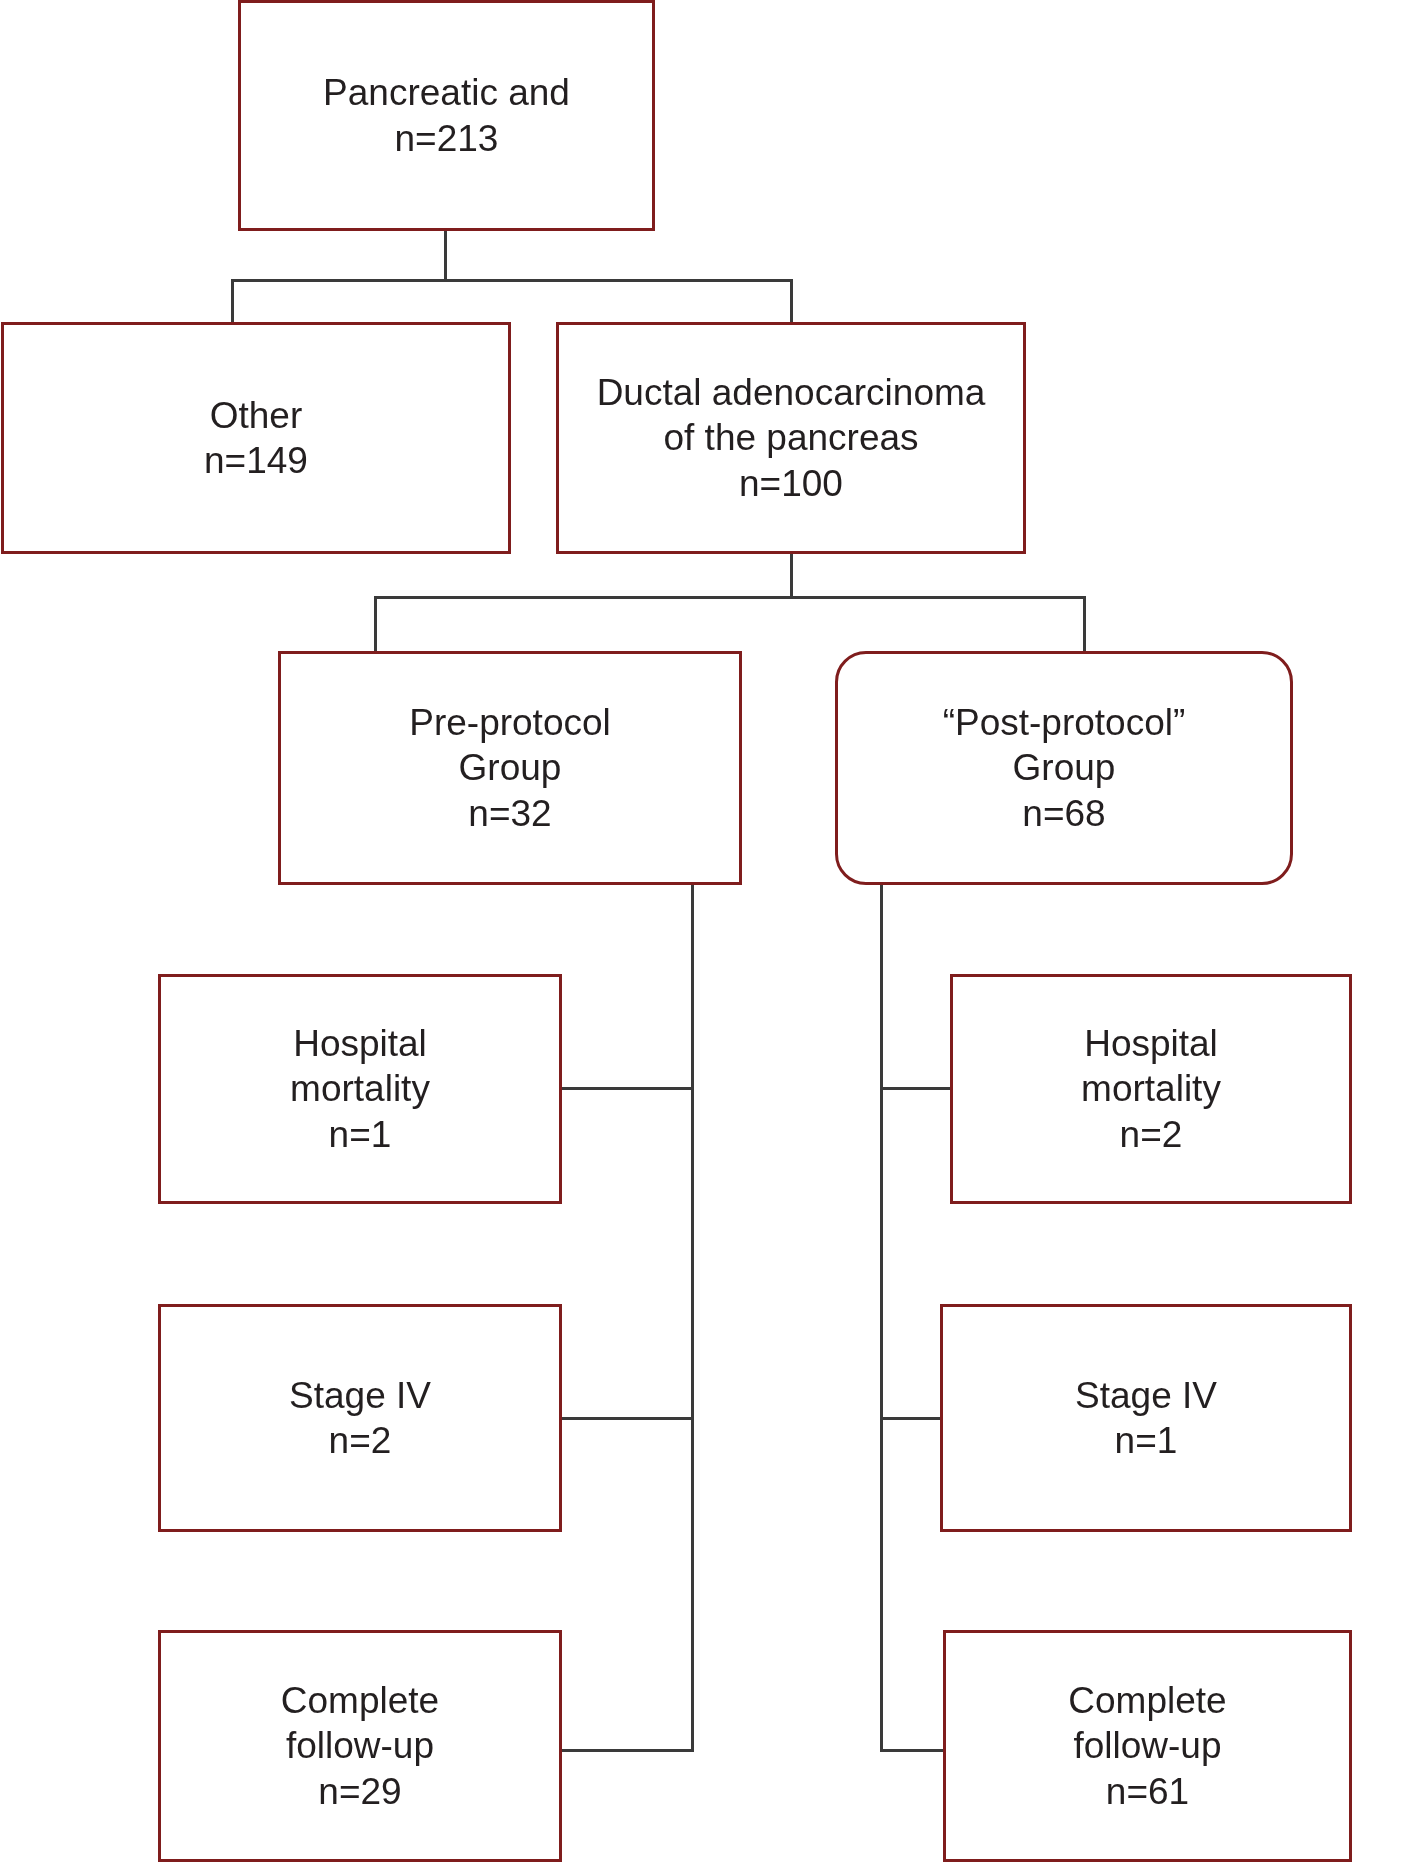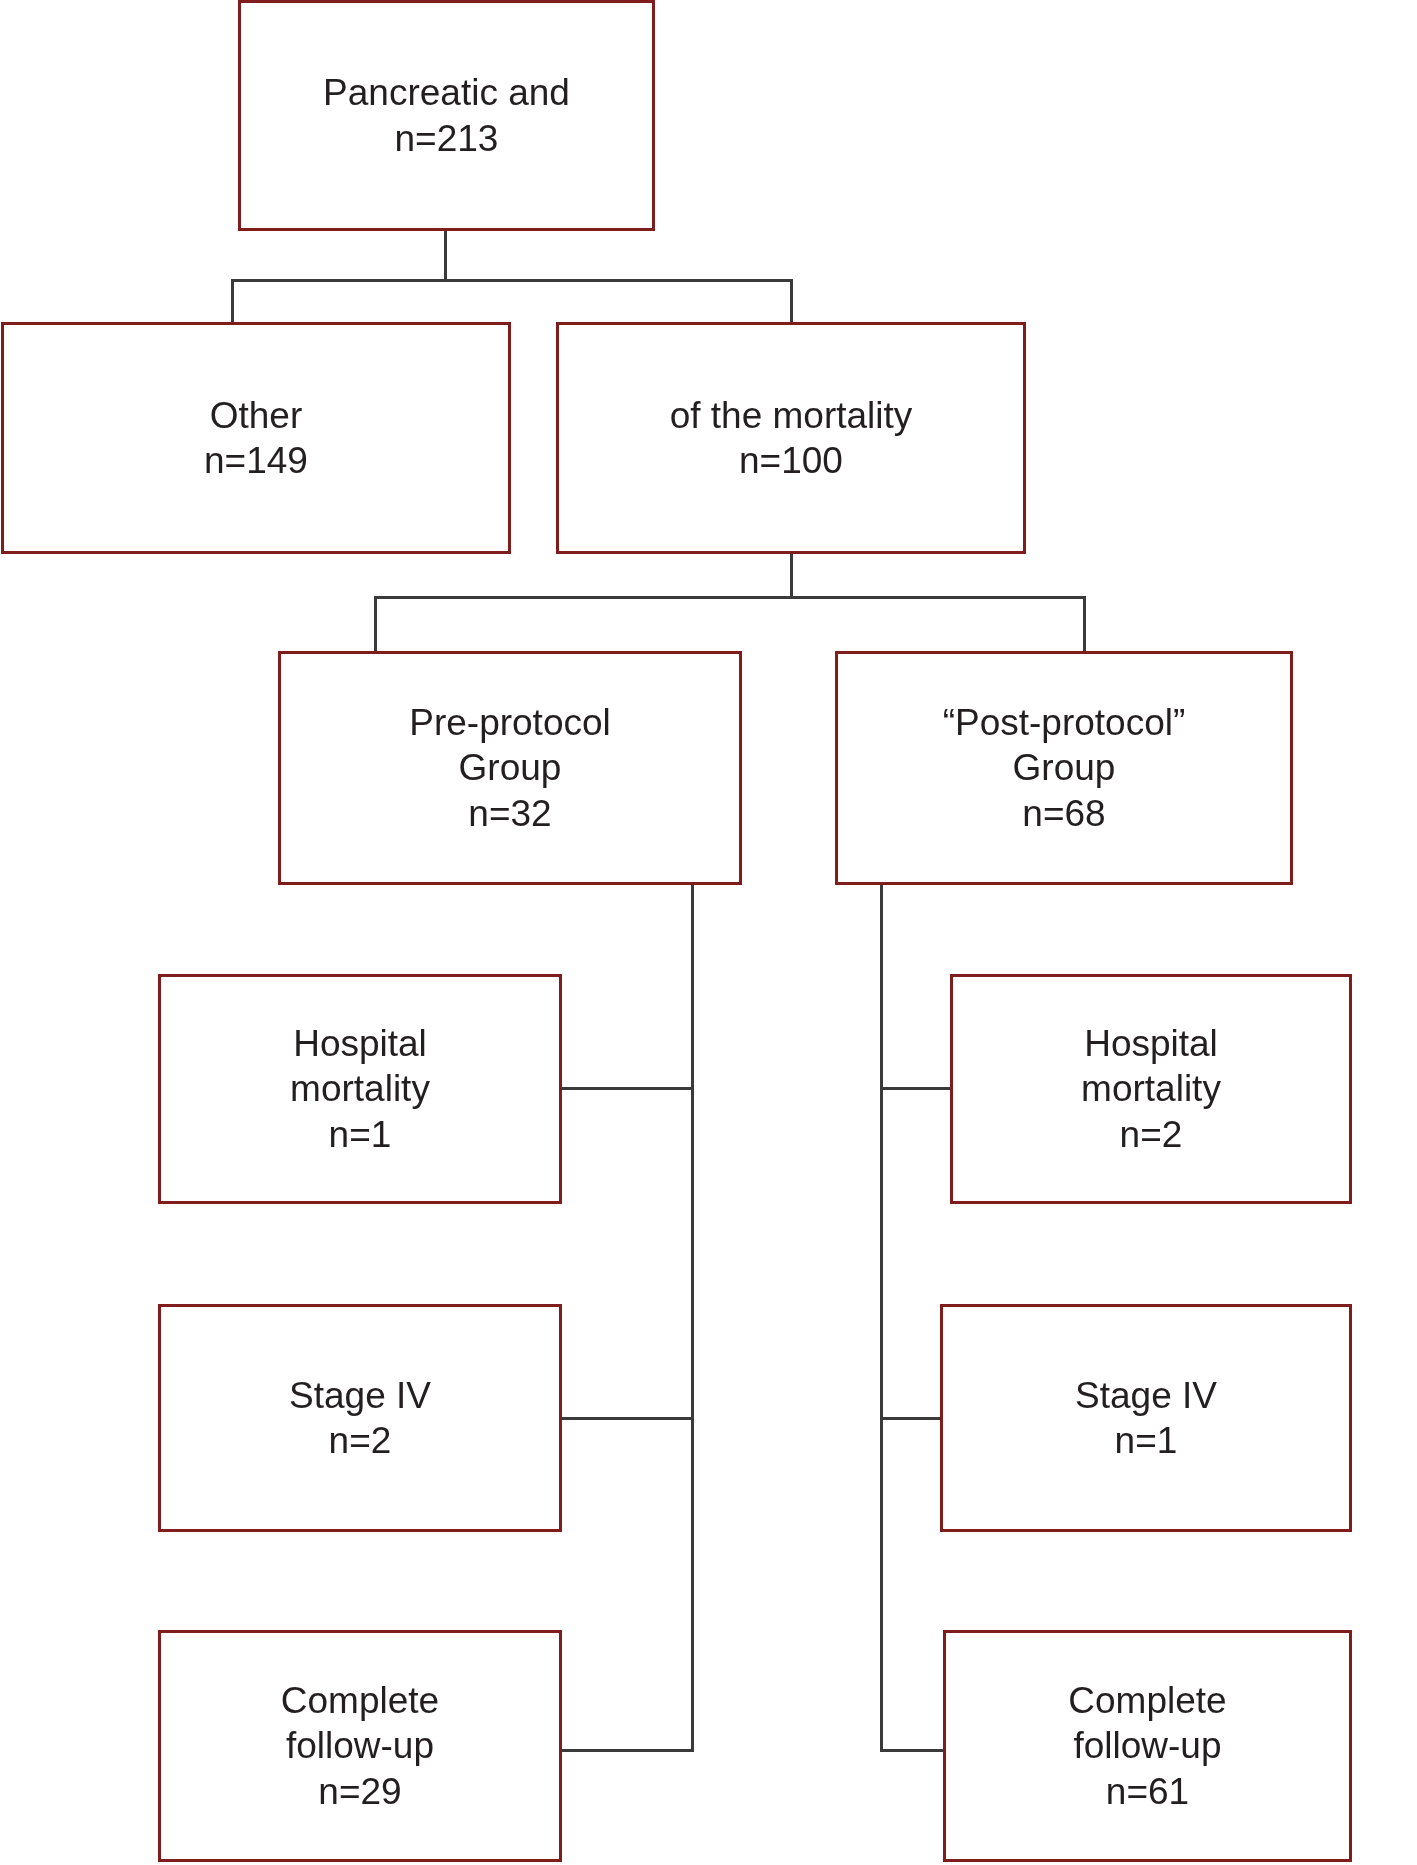--- a/index.html
+++ b/index.html
@@ -66,31 +66,32 @@
     <span class="ln">Pancreatic and</span>
     <span class="ln">n=213</span>
   </div>
 
   <div class="node" style="left:1px; top:322px; width:510px; height:232px;">
     <span class="ln">Other</span>
     <span class="ln">n=149</span>
   </div>
 
   <div class="node" style="left:556px; top:322px; width:470px; height:232px;">
-    <span class="ln">of the mortality</span>
+    <span class="ln">Ductal adenocarcinoma</span>
+    <span class="ln">of the pancreas</span>
     <span class="ln">n=100</span>
   </div>
 
   <div class="node" style="left:278px; top:651px; width:464px; height:234px;text-align:right;">
     <span class="ln">Pre-protocol</span>
     <span class="ln">Group</span>
     <span class="ln">n=32</span>
   </div>
 
-  <div class="node" style="left:835px; top:651px; width:458px; height:234px;">
+  <div class="node" style="left:835px; top:651px; width:458px; height:234px;border-radius:31px;">
     <span class="ln">“Post-protocol”</span>
     <span class="ln">Group</span>
     <span class="ln">n=68</span>
   </div>
 
   <div class="node" style="left:158px; top:974px; width:404px; height:230px;">
     <span class="ln">Hospital</span>
     <span class="ln">mortality</span>
     <span class="ln">n=1</span>
   </div>

